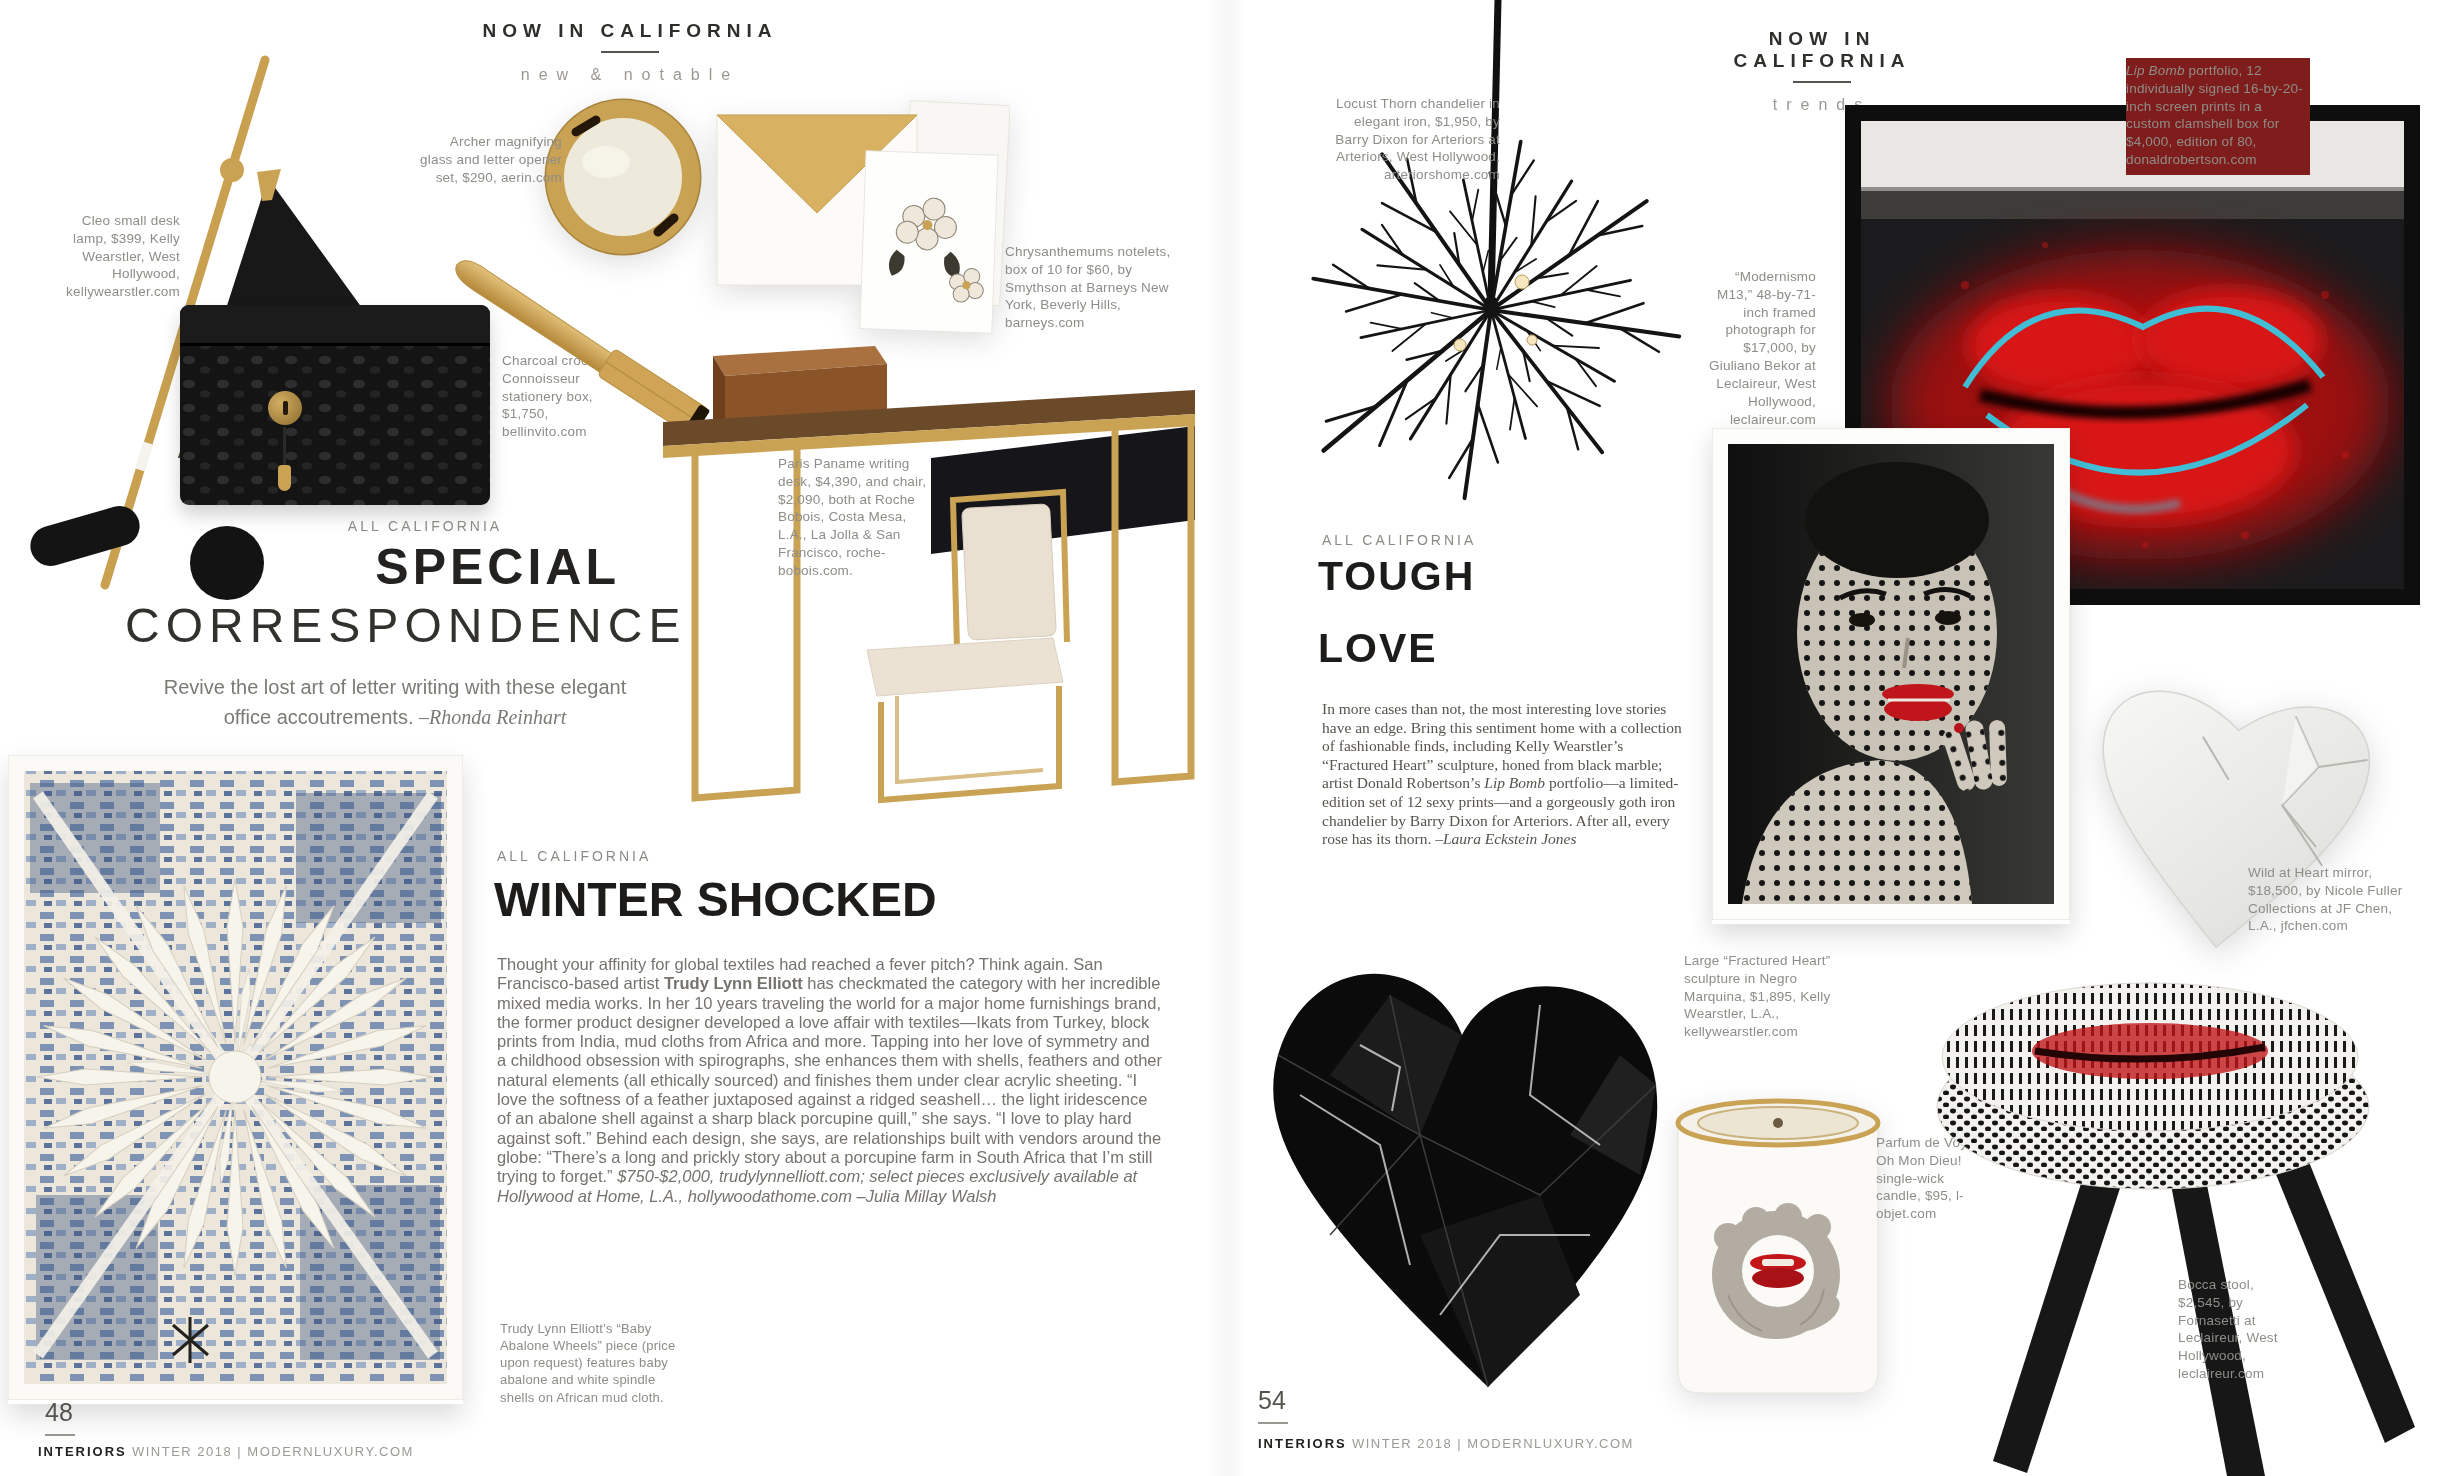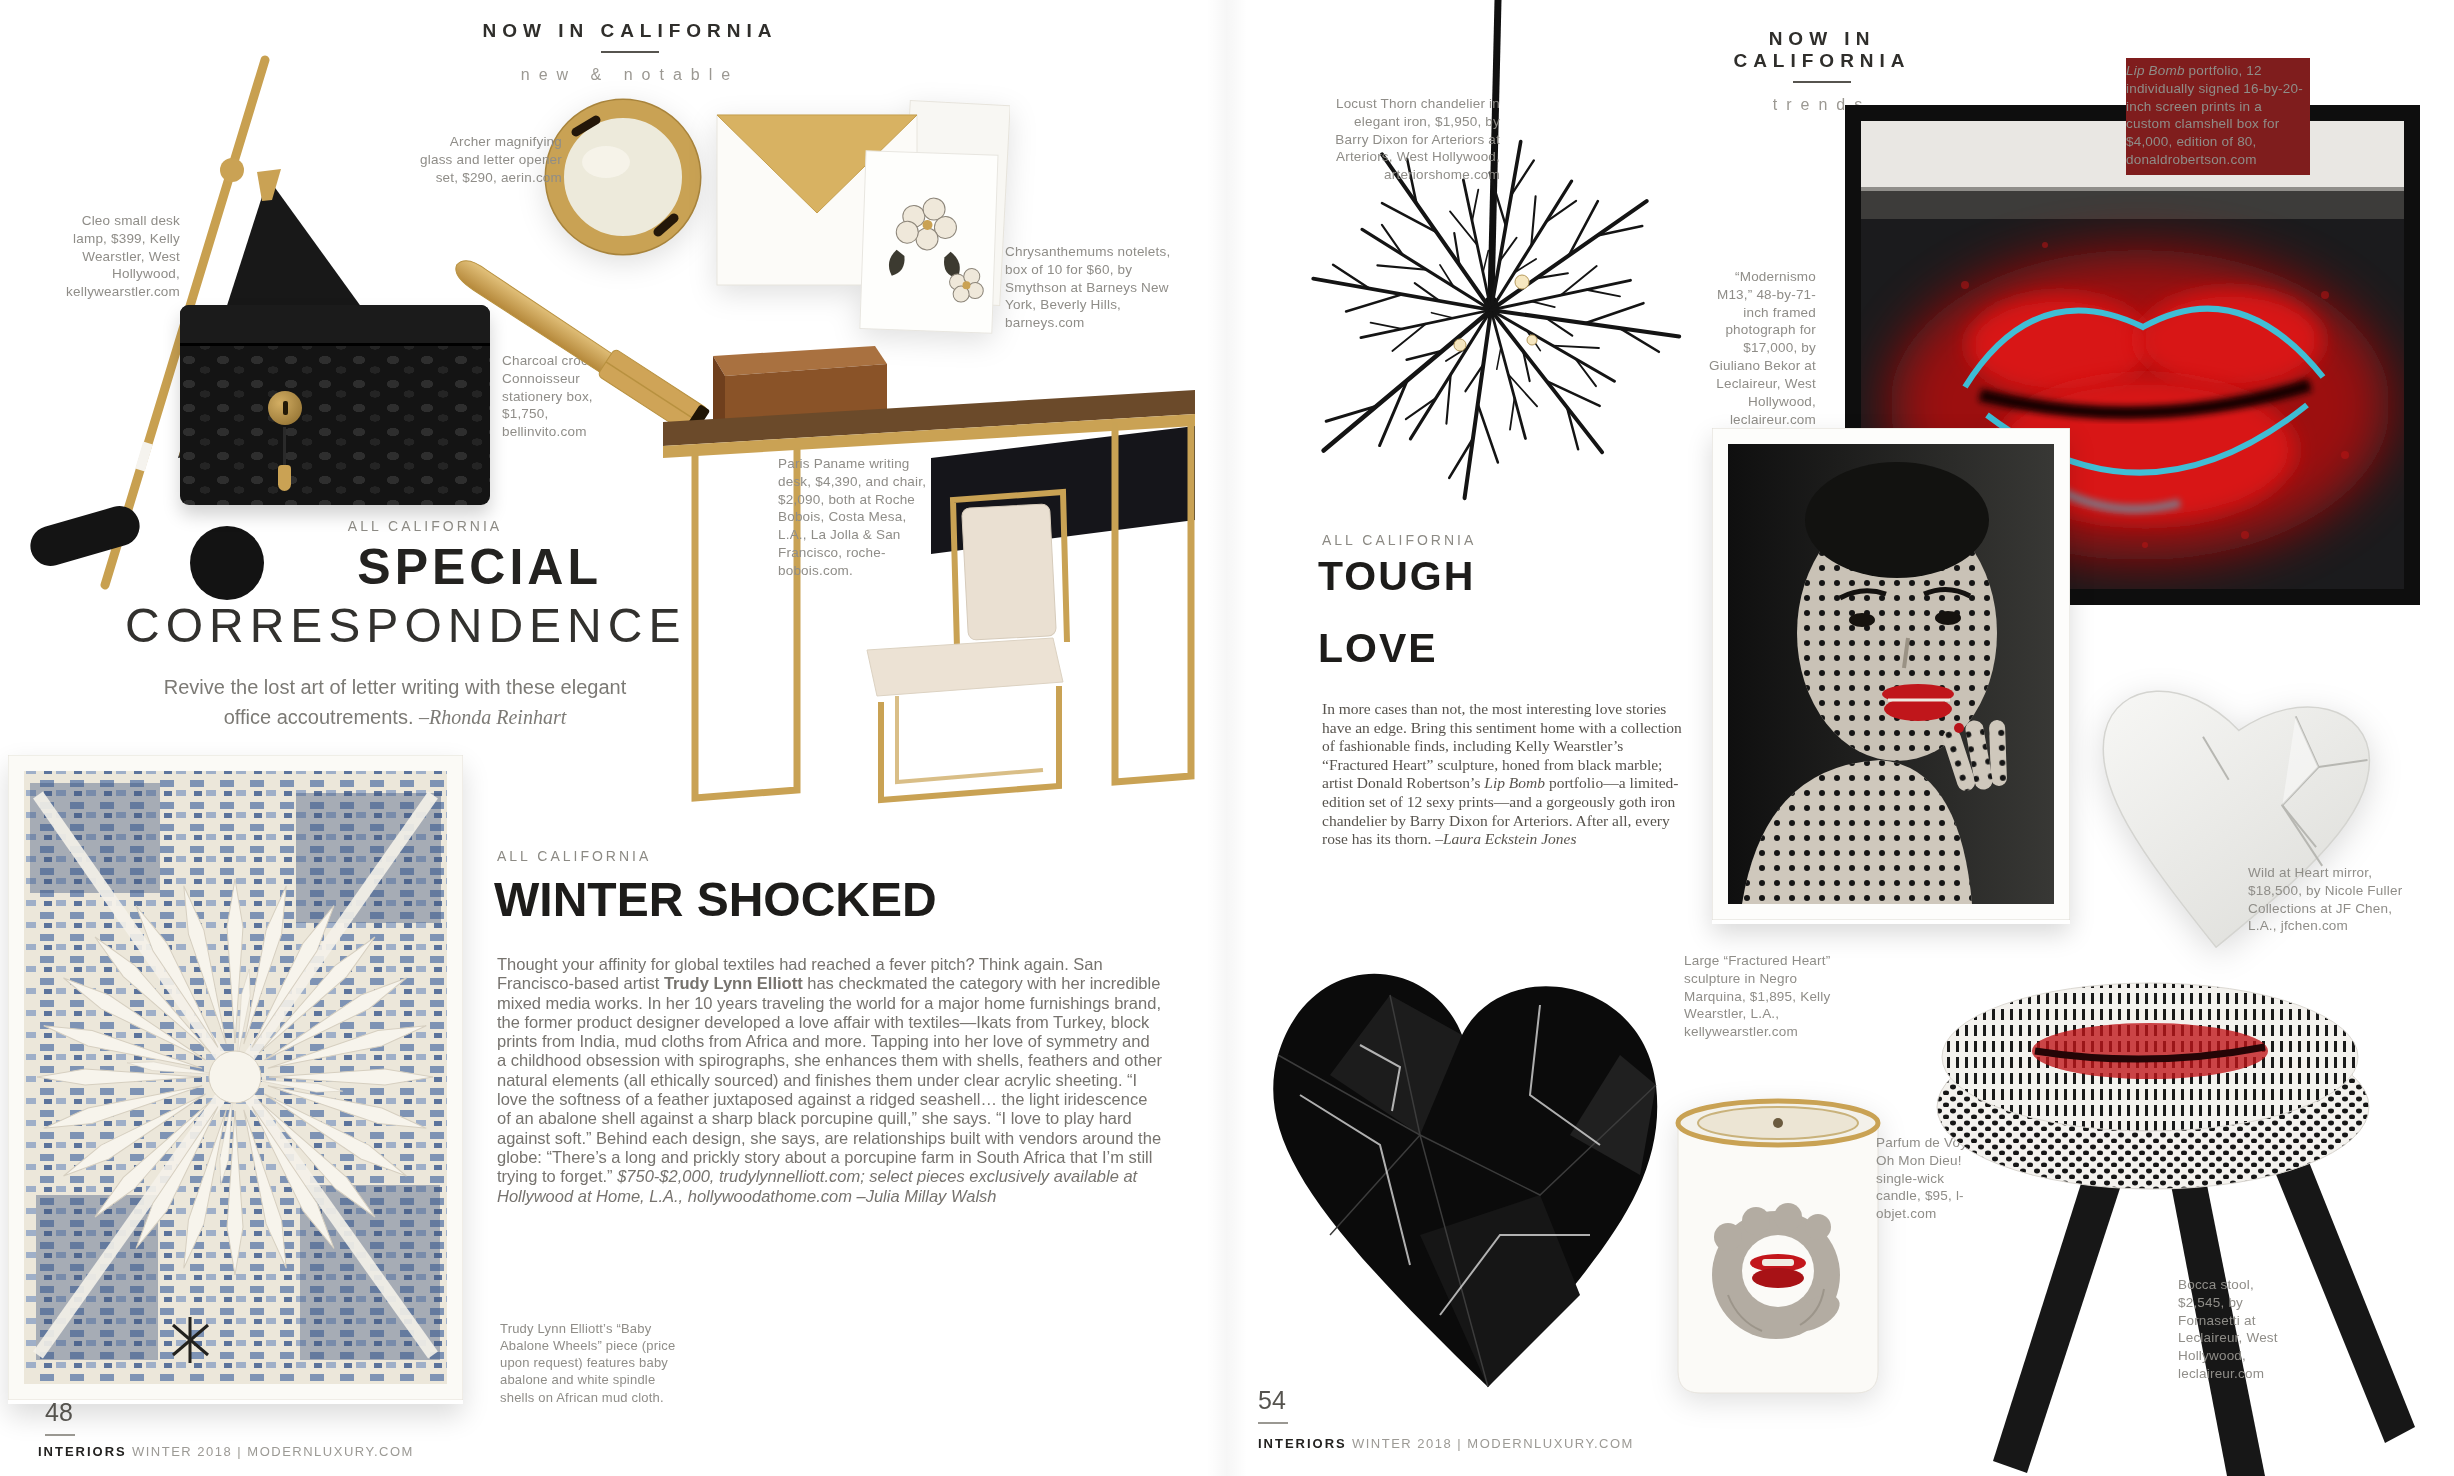--- a/index.html
+++ b/index.html
@@ -145,21 +145,21 @@
       <polyline points="322,318 318,170 428,162 432,312" fill="none" stroke="#c9a254" stroke-width="6"></polyline>
       <rect x="330" y="176" width="88" height="132" rx="8" fill="#eae0d2" stroke="#d6cbbb" transform="rotate(-3 374 242)"></rect>
       <polygon points="232,320 418,308 428,352 242,366" fill="#ece2d4" stroke="#dcd2c2"></polygon>
       <polyline points="246,372 246,470 424,456 424,356" fill="none" stroke="#c9a254" stroke-width="6"></polyline>
       <polyline points="262,366 262,452 408,440" fill="none" stroke="#c9a254" stroke-width="4" opacity=".7"></polyline>
     </g>
   </svg>
   <div class="abs cap" style="left:778px;top:455px;width:152px;">Paris Paname writing desk, $4,390, and chair, $2,090, both at Roche Bobois, Costa Mesa, L.A., La Jolla &amp; San Francisco, roche-bobois.com.</div>
 
   <div class="abs kicker" style="left:300px;top:518px;width:250px;text-align:center;">ALL CALIFORNIA</div>
-  <div class="abs feat-title1" style="left:107px;top:538px;width:495px;">SPECIAL</div>
+  <div class="abs feat-title1" style="left:125px;top:538px;width:495px;">SPECIAL</div>
   <div class="abs feat-title2" style="left:125px;top:598px;width:495px;">CORRESPONDENCE</div>
   <div class="abs deck" style="left:160px;top:672px;width:470px;"><span>Revive the lost art of letter writing with these elegant office accoutrements. </span><span style="font-style: italic; font-family: &quot;Liberation Serif&quot;, &quot;DejaVu Serif&quot;, serif;">–Rhonda Reinhart</span></div>
 
   <div class="abs" style="left:8px;top:755px;box-shadow:0 12px 26px rgba(0,0,0,.14);">
     <svg width="455" height="645" viewBox="0 0 455 645">
       <defs>
         <pattern id="ikat" width="30" height="22" patternUnits="userSpaceOnUse">
           <rect width="30" height="22" fill="#ece7da"></rect>
           <rect x="2" y="3" width="14" height="7" fill="#7e93b4"></rect>
           <rect x="18" y="13" width="10" height="6" fill="#9fafc8"></rect>

